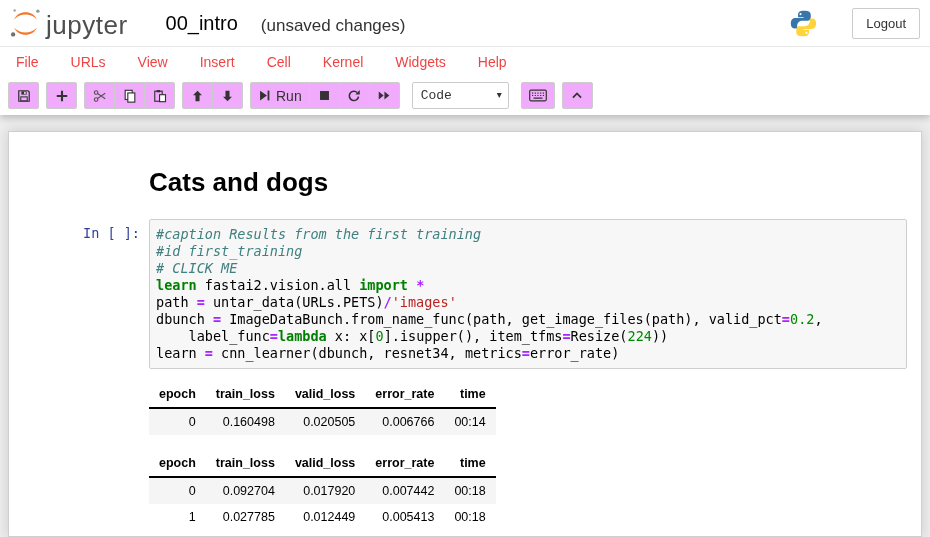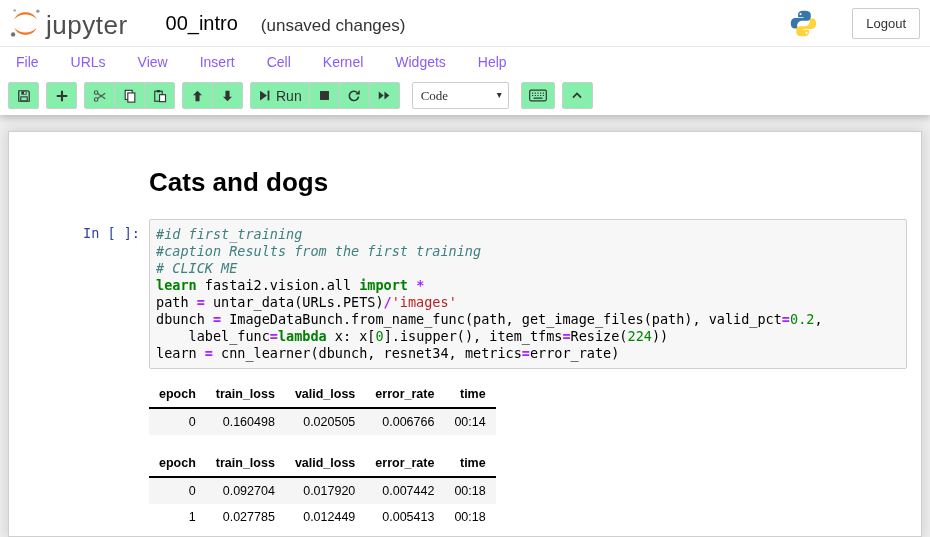--- a/index.html
+++ b/index.html
@@ -21,42 +21,42 @@
   .nb-title { font-size: 20px; color: #000; margin-left: 22px; cursor: pointer; }
   .checkpoint { font-size: 17px; color: #333; margin-left: 7px; padding-top: 5px; }
   .header-spacer { flex: 1; }
   .python-logo { width: 29px; height: 29px; margin-right: 18px; }
   .logout-btn { background: #fff; border: 1px solid #ccc; border-radius: 2px;
     font-size: 13px; color: #333; padding: 7px 13px; cursor: pointer; font-family: inherit; }
 
   
   .menubar { display: flex; align-items: center; height: 31px; border-top: 1px solid #e7e7e7; padding: 0 8px 0 0; }
   .menu-items { display: flex; list-style: none; margin: 0; padding: 0; }
-  .menu-items li { font-size: 14px; color: #8b5cf6; padding: 7px 16px; cursor: pointer; }
+  .menu-items li { font-size: 14px; color: #ef4444; padding: 7px 16px; cursor: pointer; }
   .menu-right { margin-left: auto; display: flex; align-items: center; }
   .trusted-btn { background: #fff; border: 1px solid #ccc; border-radius: 2px;
     color: #999; font-size: 12.5px; padding: 4px 10px; margin-right: 26px; font-family: inherit; cursor: default; }
   .kernel-divider { border-left: 1px solid #999; height: 19px; margin-right: 10px; }
   .kernel-name { font-size: 14.5px; color: #000; margin-right: 8px; }
   .kernel-circle { width: 13px; height: 13px; border: 2px solid #333; border-radius: 50%; display: inline-block; }
 
   
   .toolbar { display: flex; align-items: center; padding: 5px 0 6px 8px; background: #fff; }
   .btn-group { display: inline-flex; margin-right: 7px; }
-  .btn-group button { height: 27px; min-width: 31px; background: #86efac; border: 1px solid #ccc;
+  .btn-group button { height: 27px; min-width: 31px; background: #f0abfc; border: 1px solid #ccc;
     margin-left: -1px; display: inline-flex; align-items: center; justify-content: center;
     padding: 0 7px; cursor: pointer; border-radius: 0; }
   .btn-group button:first-child { margin-left: 0; border-top-left-radius: 2px; border-bottom-left-radius: 2px; }
   .btn-group button:last-child { border-top-right-radius: 2px; border-bottom-right-radius: 2px; }
   .btn-group button svg { display: block; }
   .run-label { font-size: 14px; color: #333; margin-left: 5px; }
   .select-wrap { position: relative; margin-right: 12px; margin-left: 5px; }
   .select-wrap select { -webkit-appearance: none; appearance: none; height: 27px; width: 97px;
     border: 1px solid #ccc; border-radius: 2px; background: #fff; font-size: 13px; color: #333;
-    padding: 0 20px 0 8px; font-family: Liberation Serif, serif; cursor: pointer; }
+    padding: 0 20px 0 8px; font-family: Liberation Mono, monospace; cursor: pointer; }
   .select-arrow { position: absolute; right: 7px; top: 7px; font-size: 10px; color: #333; pointer-events: none; }
 
   
   .site { flex: 1; overflow: hidden; padding: 16px 8px 0; }
   .notebook { background: #fff; border: 1px solid #cfcfcf; box-shadow: 0 0 12px 1px rgba(87,87,87,0.2);
     height: 100%; padding: 36px 14px 20px 0; overflow: hidden; }
   .cell { display: flex; }
   .prompt { width: 140px; flex: none; text-align: right; padding: 6px 9px 0 0;
     font-family: "DejaVu Sans Mono", monospace; font-size: 13.5px; line-height: 17px; color: #303F9F; }
   .text-inner h1 { font-size: 26px; font-weight: bold; margin: 0 0 22px; line-height: 1.1; color: #000; }
@@ -250,22 +250,22 @@
       <div class="cell">
         <div class="prompt"></div>
         <div class="text-inner">
           <h1>Cats and dogs</h1>
         </div>
       </div>
 
       <div class="cell">
         <div class="prompt">In [ ]:</div>
         <div class="input-area" id="code-area">
+            <div class="code-line"><span class="tok-comment">#caption Results from the first training</span></div>
             <div class="code-line"><span class="tok-comment">#id first_training</span></div>
-            <div class="code-line"><span class="tok-comment">#caption Results from the first training</span></div>
             <div class="code-line"><span class="tok-comment"># CLICK ME</span></div>
             <div class="code-line"><span class="tok-keyword">learn</span><span class="tok-plain"> fastai2.vision.all </span><span class="tok-keyword">import</span><span class="tok-plain"> </span><span class="tok-operator">*</span></div>
             <div class="code-line"><span class="tok-plain">path </span><span class="tok-operator">=</span><span class="tok-plain"> untar_data(URLs.PETS)</span><span class="tok-operator">/</span><span class="tok-string">'images'</span></div>
             <div class="code-line"><span class="tok-plain">dbunch </span><span class="tok-operator">=</span><span class="tok-plain"> ImageDataBunch.from_name_func(path, get_image_files(path), valid_pct</span><span class="tok-operator">=</span><span class="tok-number">0.2</span><span class="tok-plain">,</span></div>
             <div class="code-line"><span class="tok-plain">    label_func</span><span class="tok-operator">=</span><span class="tok-keyword">lambda</span><span class="tok-plain"> x: x[</span><span class="tok-number">0</span><span class="tok-plain">].isupper(), item_tfms</span><span class="tok-operator">=</span><span class="tok-plain">Resize(</span><span class="tok-number">224</span><span class="tok-plain">))</span></div>
             <div class="code-line"><span class="tok-plain">learn </span><span class="tok-operator">=</span><span class="tok-plain"> cnn_learner(dbunch, resnet34, metrics</span><span class="tok-operator">=</span><span class="tok-plain">error_rate)</span></div>
           </div>
       </div>
 
       <div class="outputs" id="outputs">

